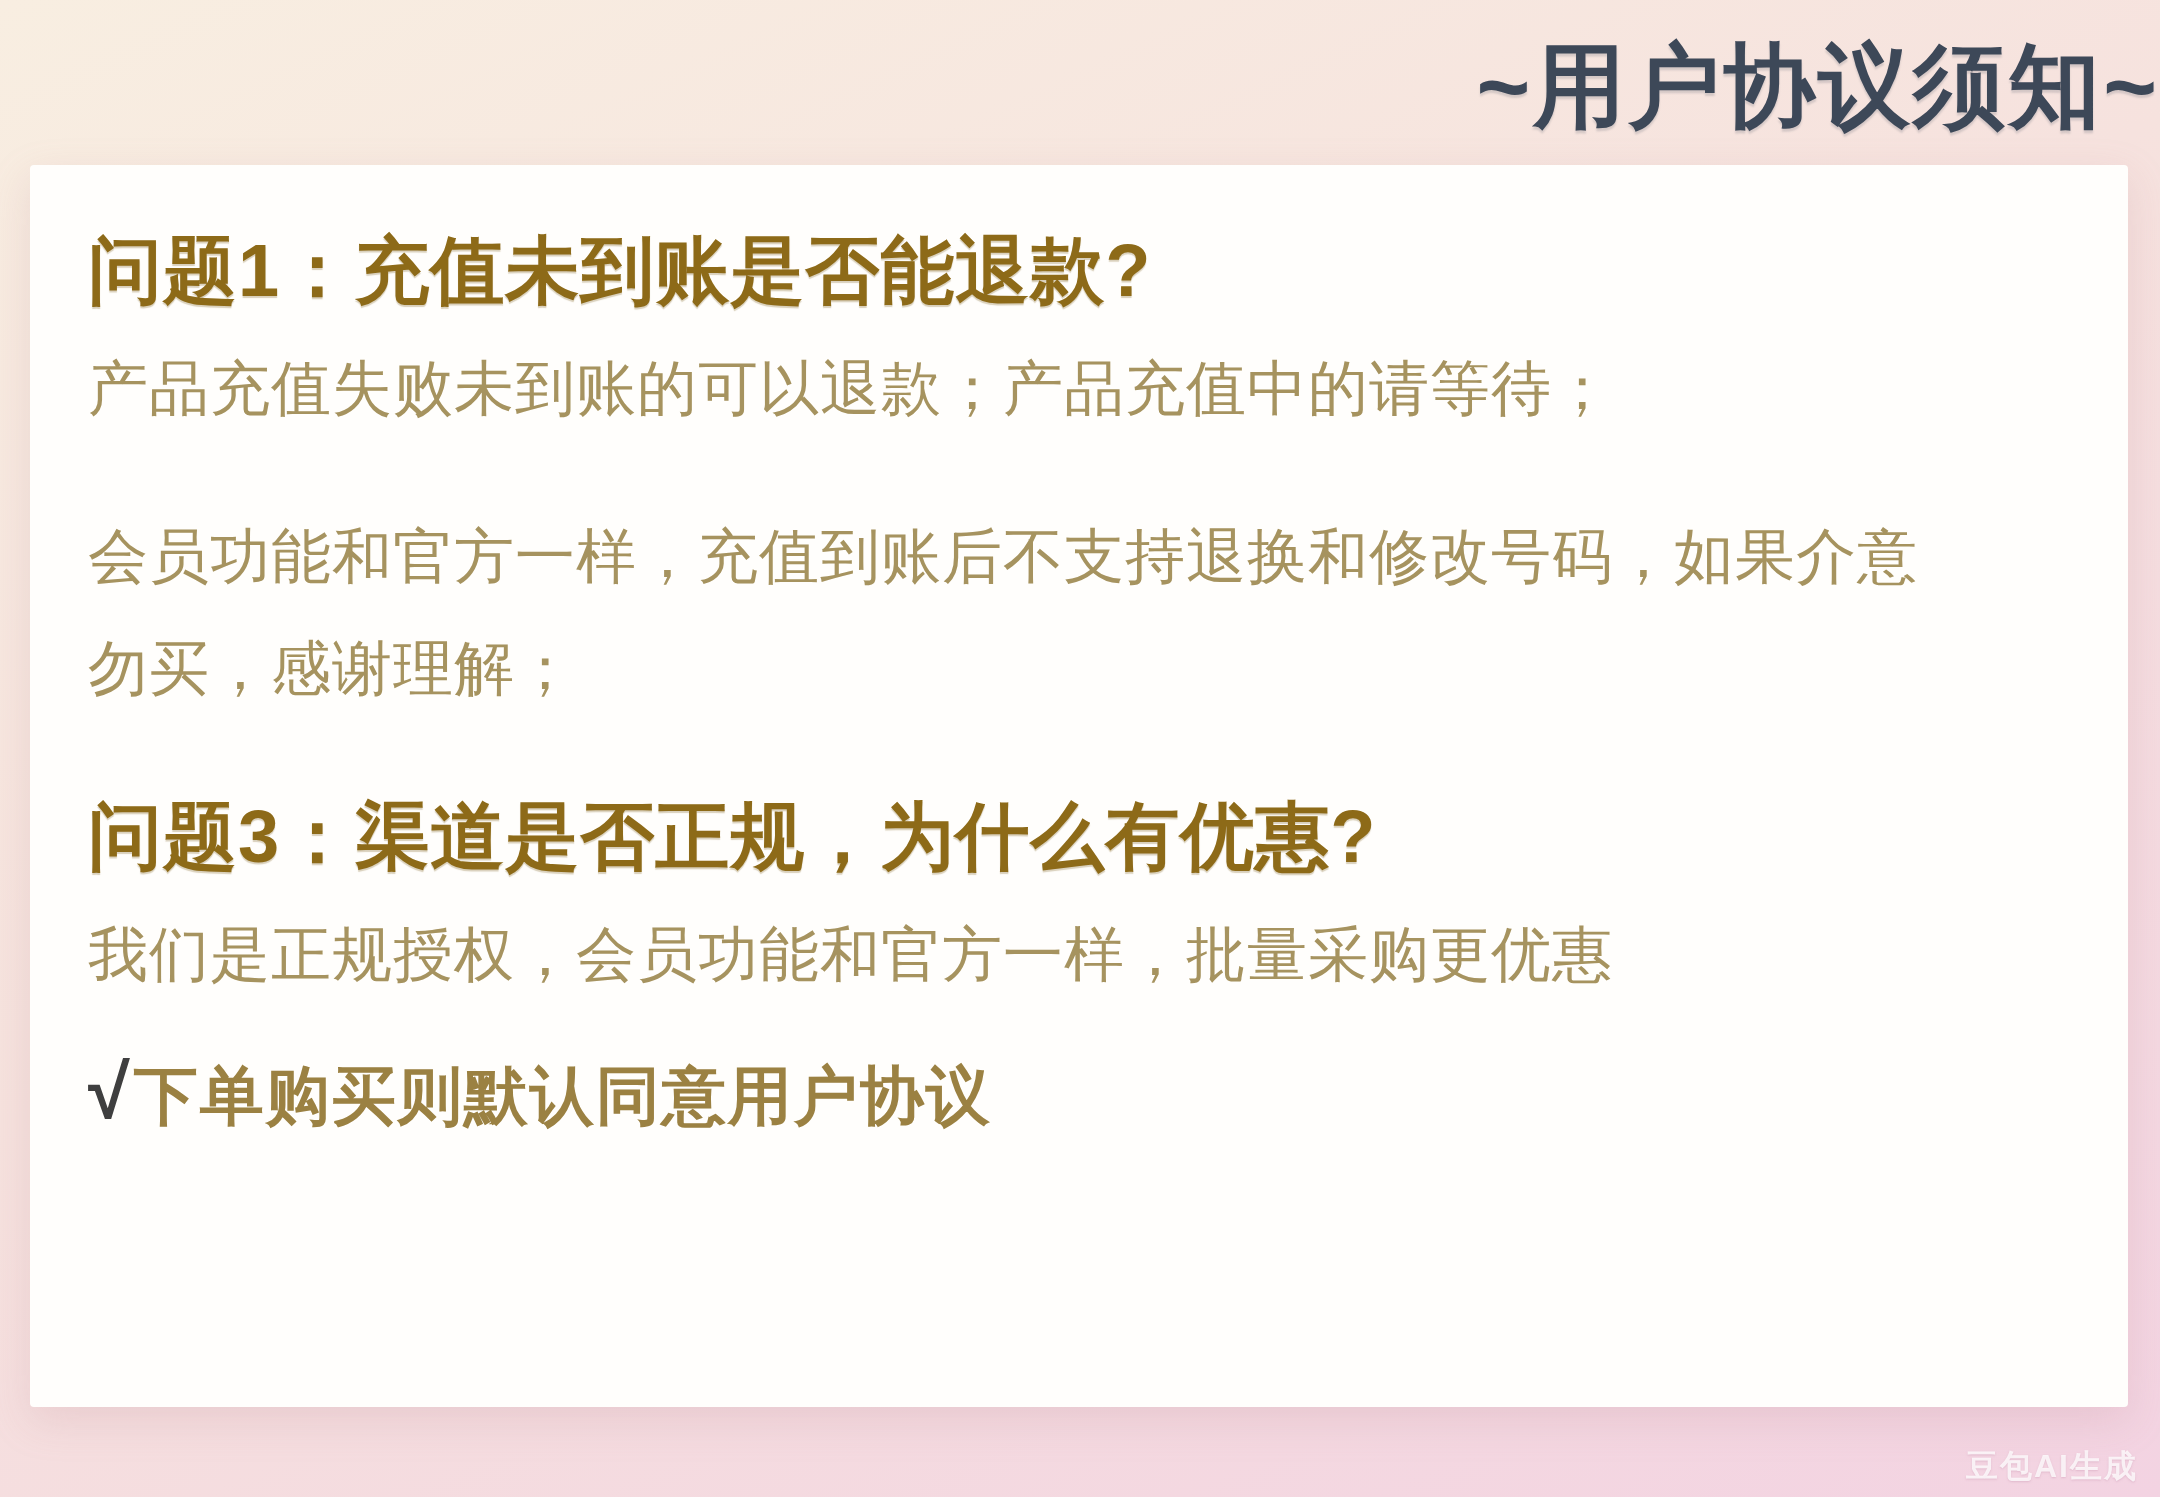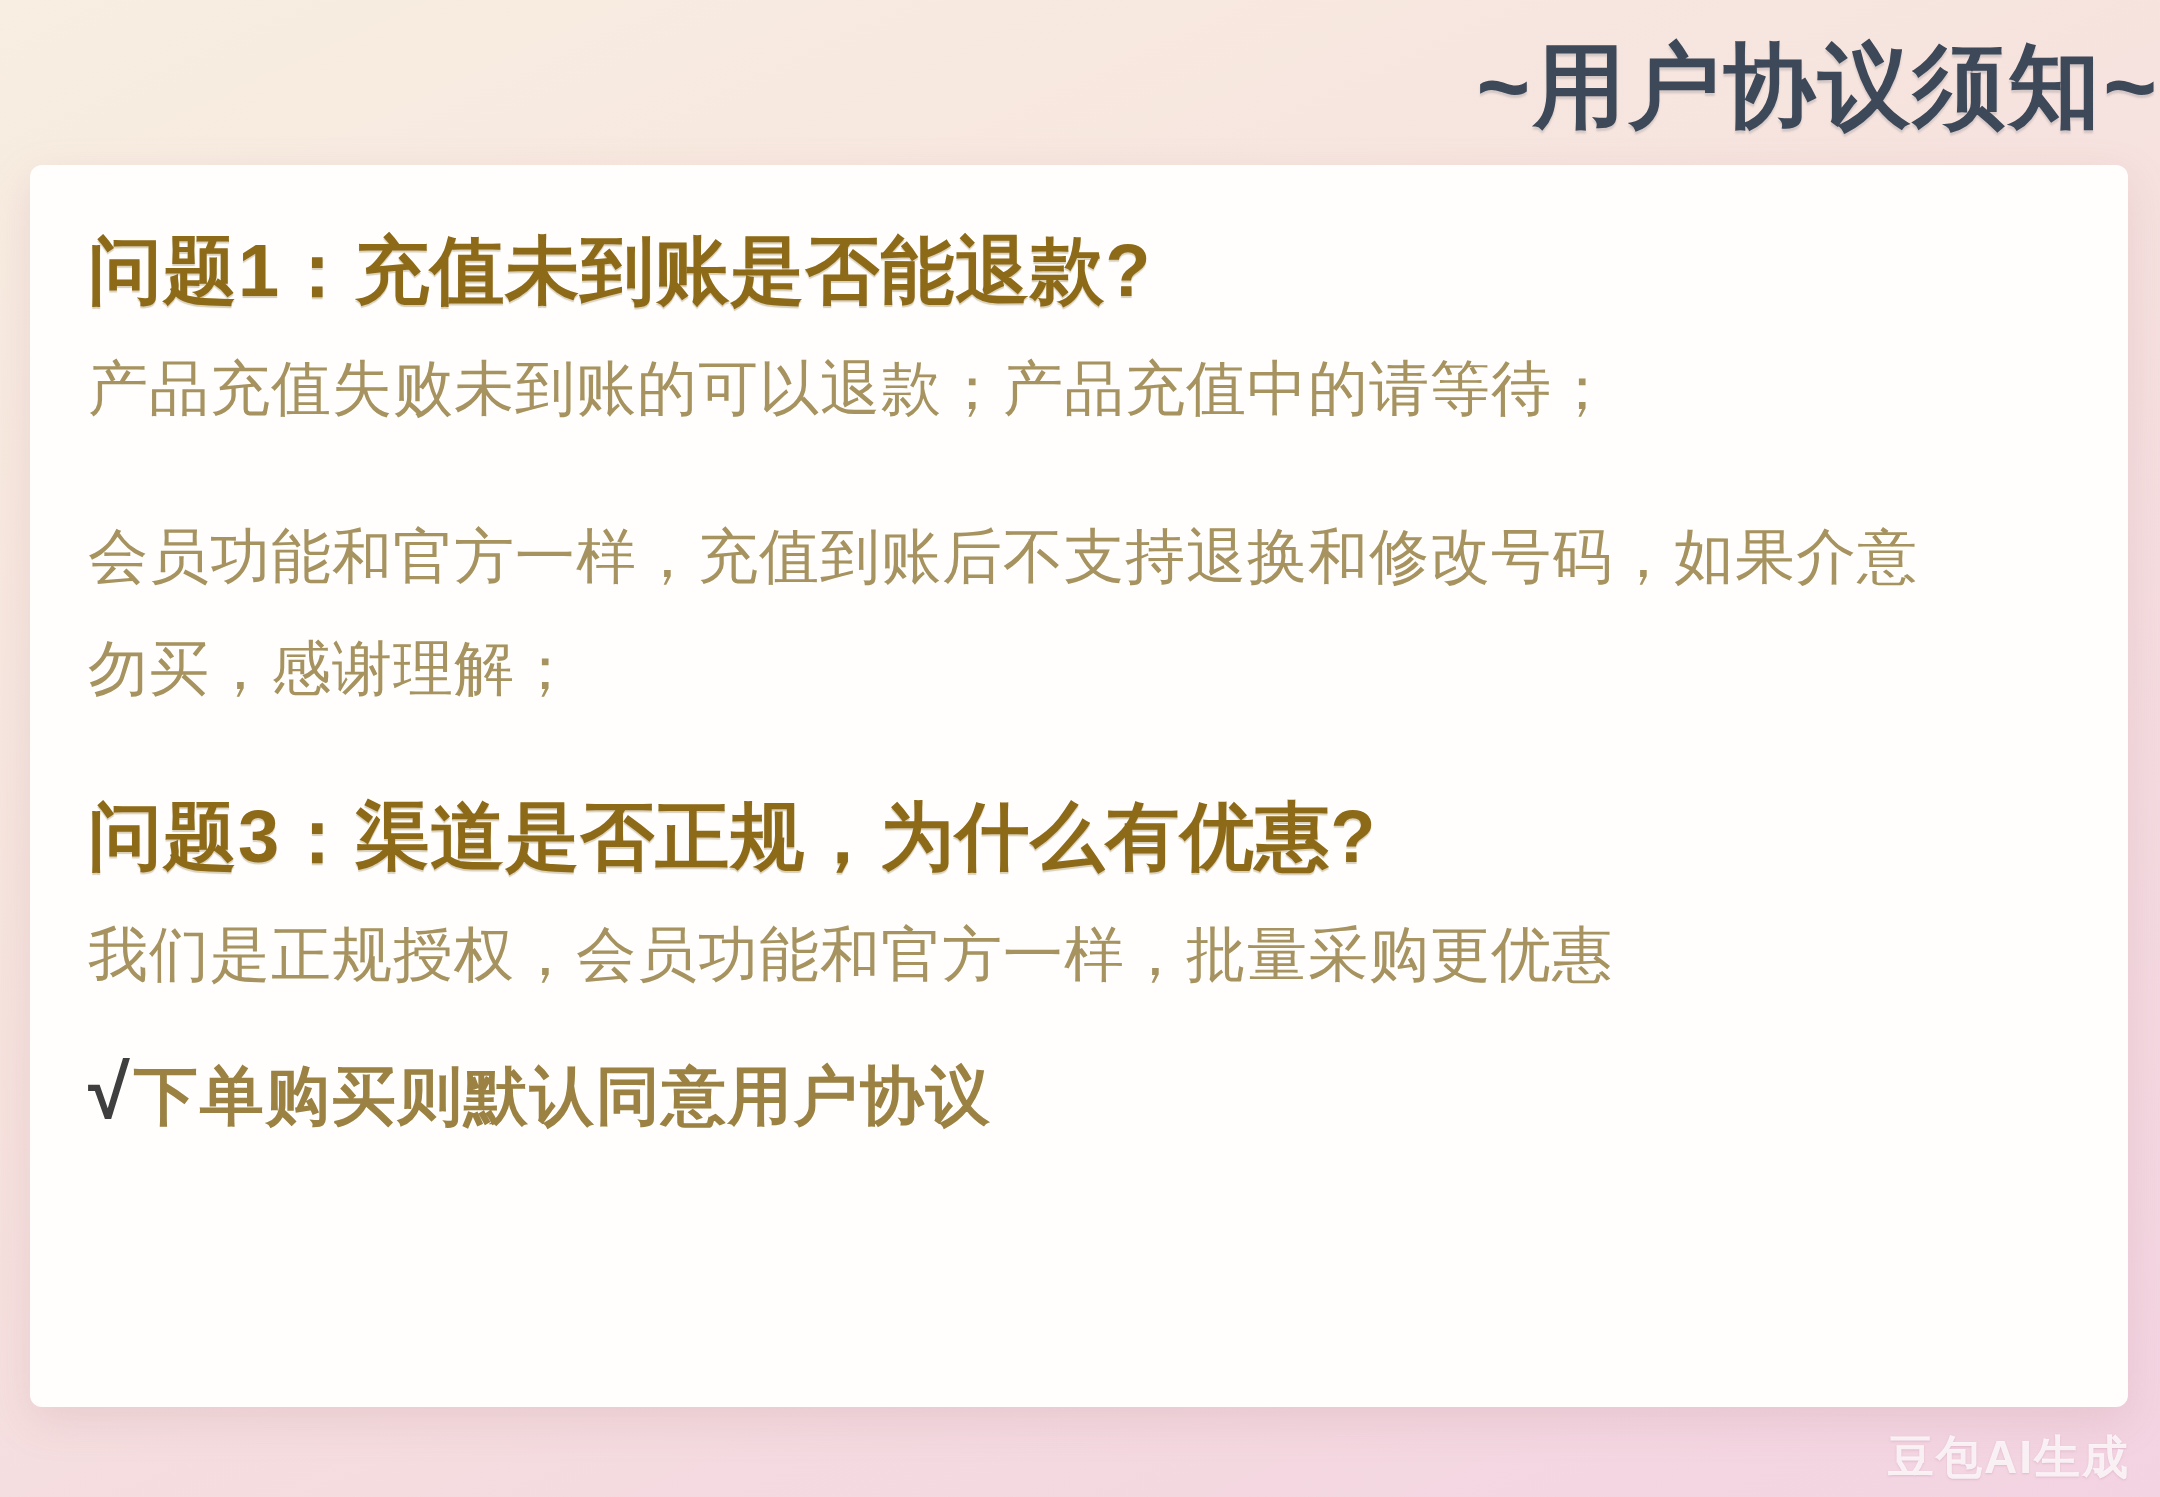--- a/index.html
+++ b/index.html
@@ -32,21 +32,21 @@
     letter-spacing: 3px;
     color: var(--title-color);
     text-shadow: 0 3px 2px rgba(60,70,88,0.18);
     line-height: 1.05;
   }
   .card {
     position: relative;
     margin: 30px 32px 0 30px;
     height: 1242px;
     background: var(--card-bg);
-    border-radius: 12px;
+    border-radius: 4px;
     box-shadow: 0 14px 40px rgba(190,140,150,0.22);
     padding: 50px 60px 24px 58px;
   }
   .question {
     font-size: 74px;
     font-weight: 800;
     color: var(--question-color);
     line-height: 112px;
     text-shadow: 0 2px 1px rgba(120,90,20,0.28);
     letter-spacing: 1px;
@@ -77,23 +77,23 @@
   .footer-text {
     font-size: 64px;
     font-weight: 600;
     color: var(--footer-color);
     line-height: 90px;
     letter-spacing: 2px;
     text-align: center;
   }
   .watermark {
     position: absolute;
-    right: 30px;
+    right: 22px;
     bottom: 8px;
-    font-size: 46px;
+    font-size: 32px;
     font-weight: 700;
     letter-spacing: 2px;
     color: var(--watermark-color);
     text-shadow: 0 1px 2px rgba(210,160,185,0.5);
   }
 </style>
 </head>
 <body>
 
 <h1 class="page-title">~用户协议须知~</h1>

